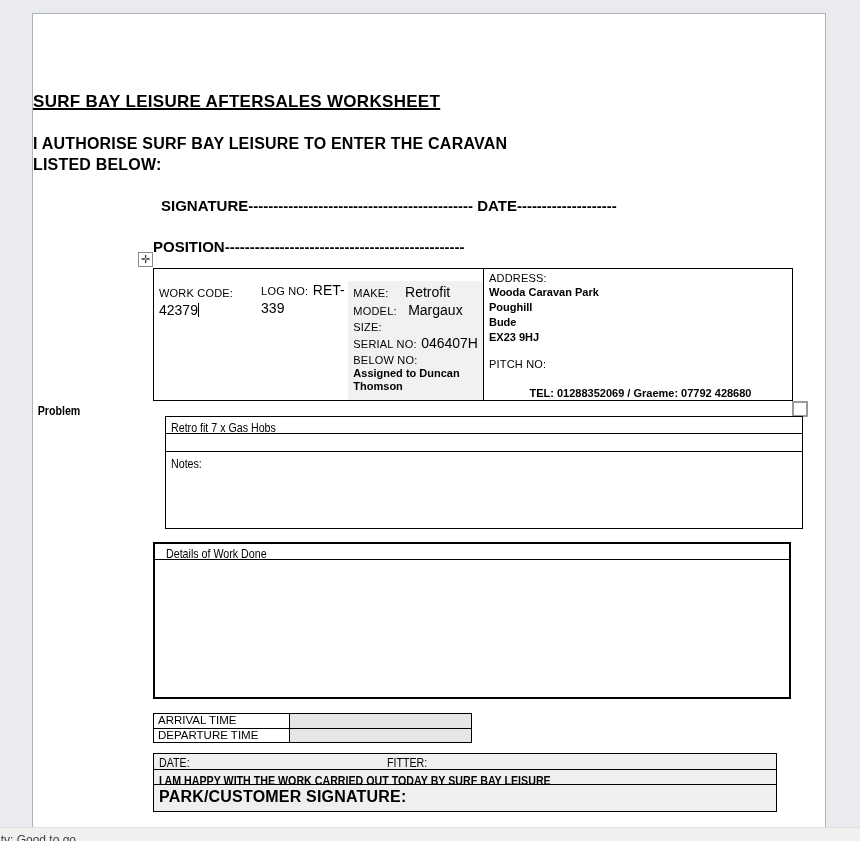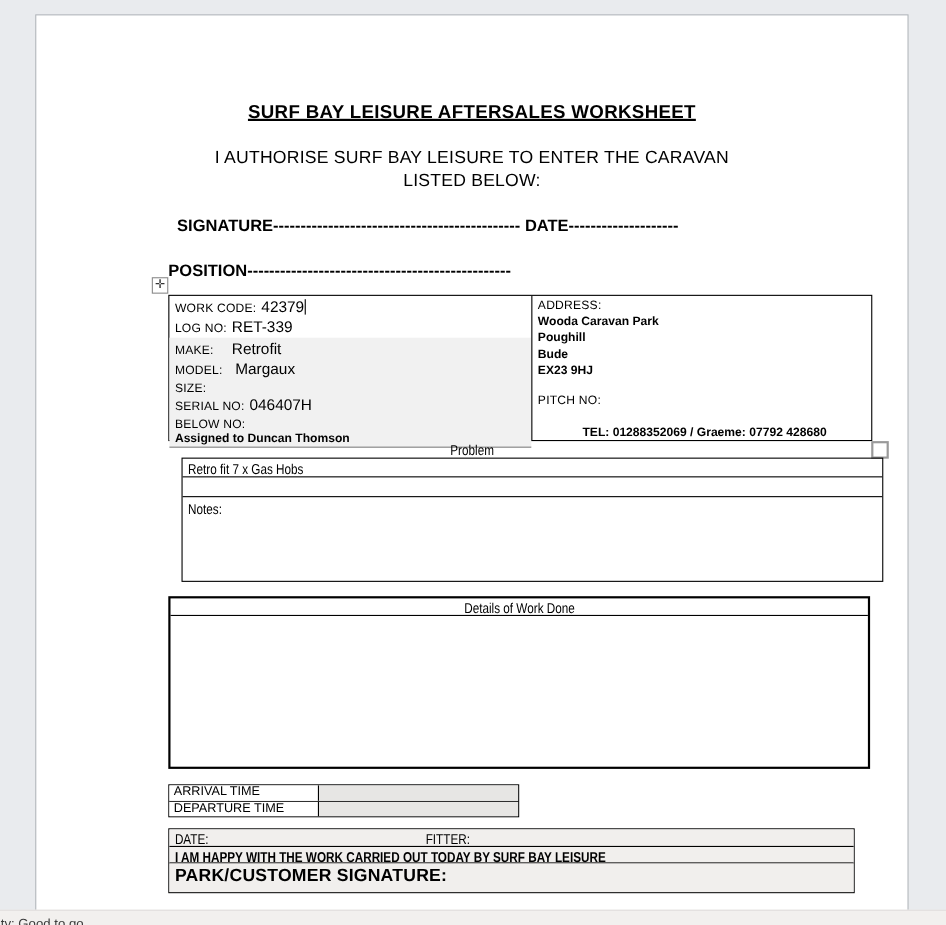--- a/index.html
+++ b/index.html
@@ -3,64 +3,64 @@
 <meta charset="utf-8">
 <style>
   * { margin:0; padding:0; box-sizing:border-box; }
   html,body { width:860px; height:841px; overflow:hidden;
     font-family:"Liberation Sans", sans-serif; color:#000; }
   .app { position:relative; width:860px; height:841px; background:#e9ebee; }
   .page { position:absolute; left:32px; top:13px; width:794px; height:828px;
     background:#ffffff; border:1px solid #aeb3b8; }
 
   .abs { position:absolute; }
-  .center { width:100%; text-align:center; }
+  .center { width:100%; text-align:left; }
 
   .doc-title { font-size:17px; font-weight:bold; letter-spacing:.3px; }
   .doc-title .u { text-decoration:underline; text-decoration-thickness:2px; }
-  .auth { font-size:16px; font-weight:normal; letter-spacing:.2px; line-height:21px; }
+  .auth { font-size:16px; font-weight:bold; letter-spacing:.2px; line-height:21px; }
   .sigline { font-size:15px; font-weight:bold; white-space:nowrap; }
 
   .narrow { display:inline-block; transform:scaleX(.82); transform-origin:0 50%;
     white-space:nowrap; }
   .narrow-c { display:inline-block; transform:scaleX(.82); transform-origin:50% 50%;
     white-space:nowrap; }
 
   
   .move-handle { left:105px; top:238px; width:15px; height:15px; border:1px solid #8a8a8a;
     background:#fff; display:flex; align-items:center; justify-content:center;
     font-size:11px; line-height:11px; color:#333; }
   .resize-handle { left:759px; top:387px; width:16px; height:16px;
     border:2px solid #9a9a9a; background:#fff; }
 
   
   .t-info { left:120px; top:254px; width:640px; height:133px;
     border:1.5px solid #000; display:flex; background:#fff; }
-  .t-info .colL { width:330px; display:flex; flex-direction:column; }
+  .t-info .colL { width:330px; display:flex; flex-direction:row;margin-top:12px; }
   .t-info .colR { width:310px; border-left:1.5px solid #000; display:flex;
     flex-direction:column; padding:2px 0 0 5px; }
   .lbl { font-size:11px; letter-spacing:.2px; }
   .val { font-size:14px; }
   .rowfield { padding-left:5px; }
   .shade { background:#f1f1f1; flex:1 1 auto; padding-left:5px; }
   .bottom-empty { height:12px; border-top:1px solid #7a7a7a; background:#fff; }
   .boldsm { font-size:11px; font-weight:bold; line-height:15px; }
   .caret { display:inline-block; width:1.5px; height:14px; background:#000;
     vertical-align:-2px; }
 
   
   .t-problem { left:120px; top:402px; width:638px; border:1.5px solid #000;margin-left:12px; }
   .t-problem .r1 { height:17px; border-bottom:1px solid #000; padding:1px 0 0 5px; }
   .t-problem .r2 { height:18px; border-bottom:1px solid #000; }
   .t-problem .r3 { height:76px; padding:2px 0 0 5px; }
   .cond13 { font-size:13px; }
 
   
   .t-details { left:120px; top:528px; width:638px; border:2px solid #000; }
-  .t-details .hd { height:16px; border-bottom:1.5px solid #000; text-align:center; }
+  .t-details .hd { height:16px; border-bottom:1.5px solid #000; }
   .t-details .bd { height:137px; }
 
   
   .t-times { left:120px; top:699px; width:319px; border:1.5px solid #000; }
   .t-times .row { display:flex; height:14px; }
   .t-times .row + .row { border-top:1px solid #000; }
   .t-times .c1 { width:135px; padding-left:4px; font-size:11.5px; line-height:13px;
     background:#fff; }
   .t-times .c2 { flex:1; border-left:1px solid #000; background:#e7e6e4; }
 
@@ -138,21 +138,21 @@
         <div class="boldsm">Poughill</div>
         <div class="boldsm">Bude</div>
         <div class="boldsm">EX23 9HJ</div>
         <div style="height:12px;"></div>
         <div class="lbl" style="line-height:14px;">PITCH NO:</div>
         <div style="flex:1;"></div>
         <div class="boldsm" style="line-height:13px;text-align:center;">TEL: 01288352069 / Graeme: 07792 428680</div>
       </div>
     </div>
 
-    <div class="abs center" style="top:387px;">
+    <div class="abs center" style="top:387px;font-weight:bold;">
       <span class="narrow-c cond13">Problem</span>
     </div>
     <div class="abs resize-handle"></div>
 
     <div class="abs t-problem">
       <div class="r1">
         <span class="narrow cond13">Retro fit 7 x Gas Hobs</span>
       </div>
       <div class="r2"></div>
       <div class="r3">

